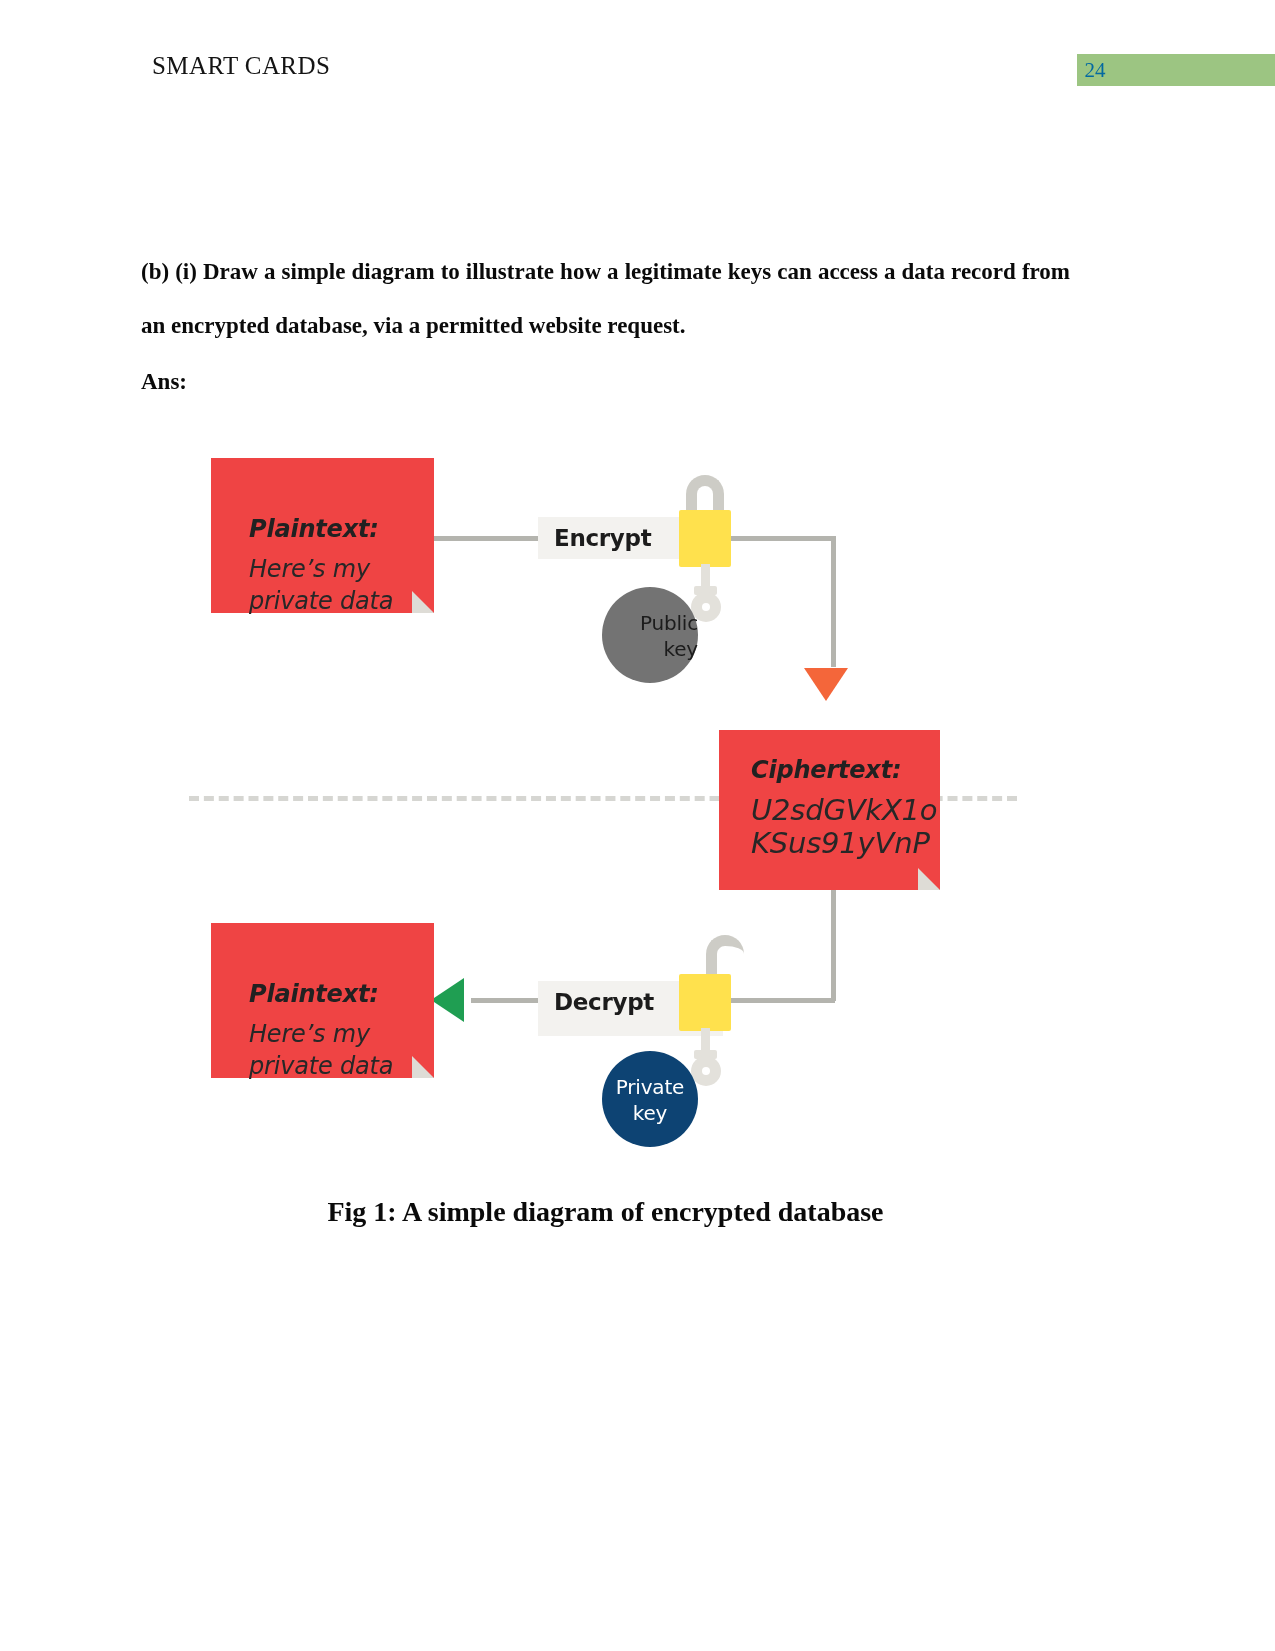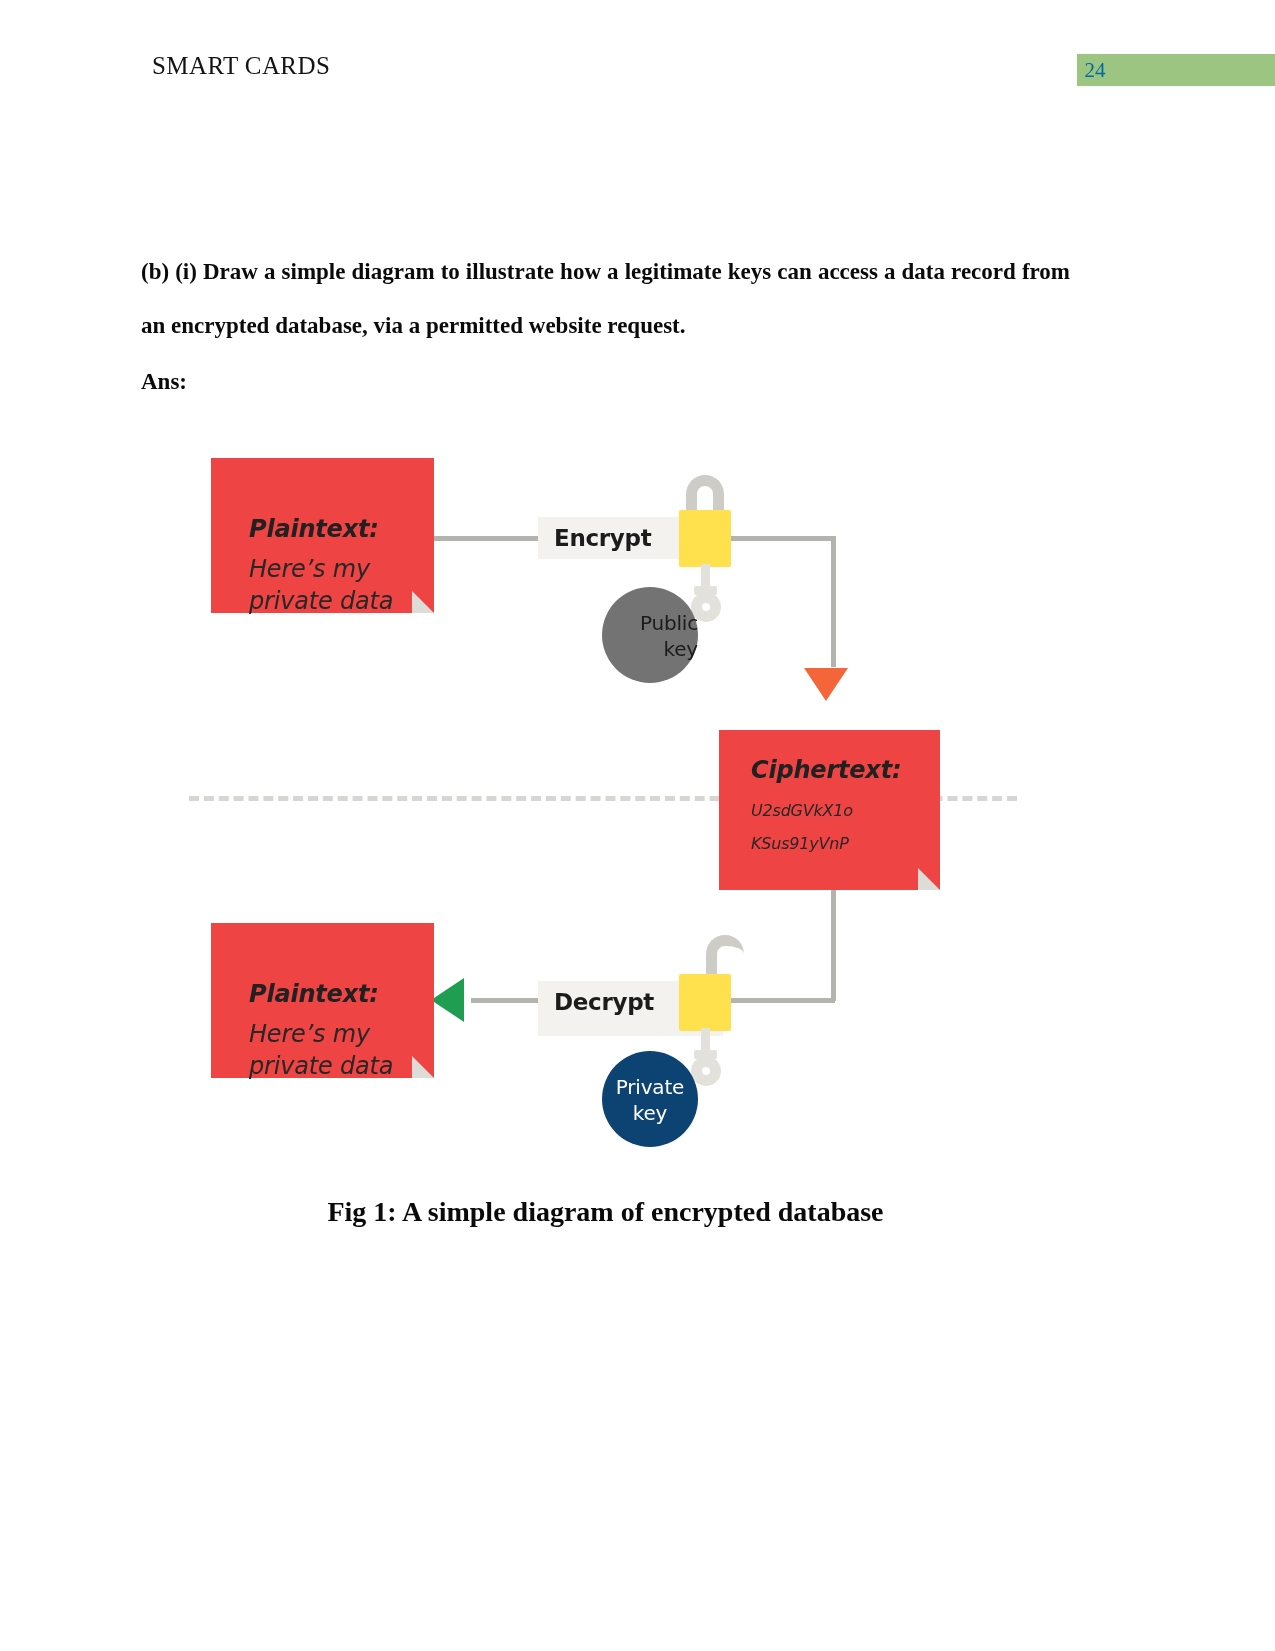--- a/index.html
+++ b/index.html
@@ -138,21 +138,21 @@
   .note-pt-top .note-body  { left: 38px; top: 95px; font-size: 24px; line-height: 32px; }
 
   
   .note-pt-bot { left: 70px; top: 493px; width: 223px; height: 155px; }
   .note-pt-bot .note-title { left: 38px; top: 57px; font-size: 24px; }
   .note-pt-bot .note-body  { left: 38px; top: 95px; font-size: 24px; line-height: 32px; }
 
   
   .note-ct { left: 578px; top: 284px; width: 221px; height: 160px; margin-top: 16px; }
   .note-ct .note-title { left: 32px; top: 26px; font-size: 24px; }
-  .note-ct .note-body  { left: 32px; top: 64px; font-size: 16px; line-height: 33px; }
+  .note-ct .note-body  { left: 32px; top: 64px; font-size: 29px; line-height: 33px; }
 
   
   .op-chip {
     background: #f3f2ef;
     font-family: "DejaVu Sans", "Liberation Sans", sans-serif;
     font-weight: bold;
     color: #1c1c1c;
     font-size: 23px;
     letter-spacing: -0.3px;
     line-height: 42px;

